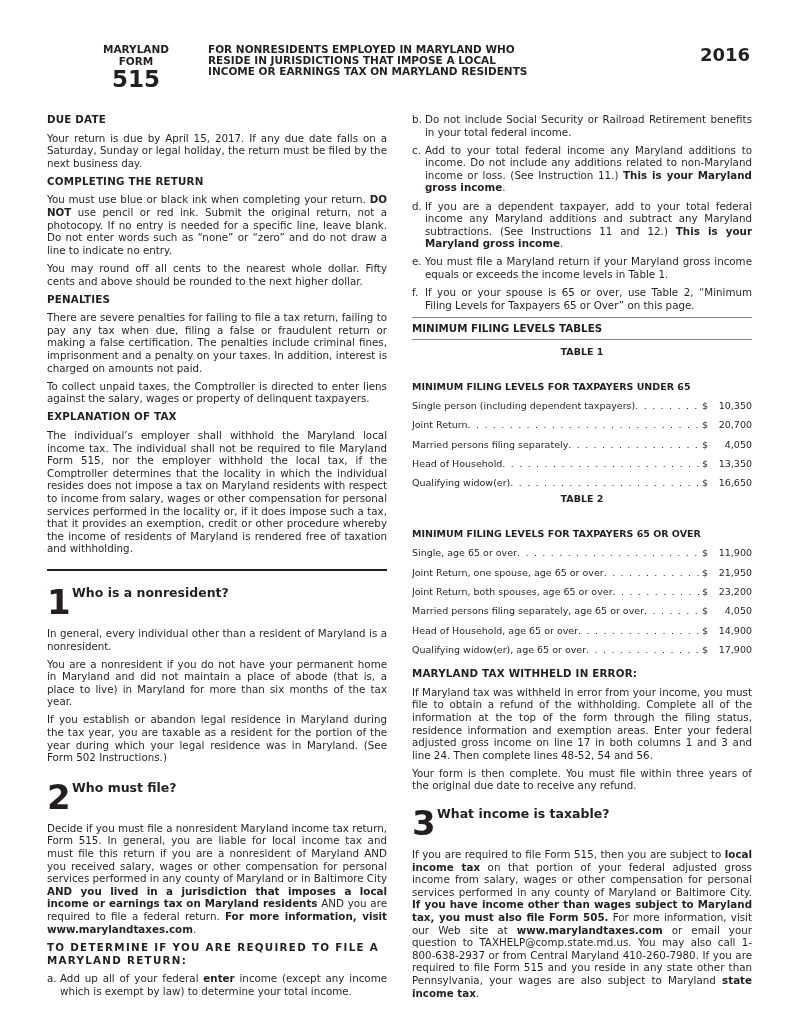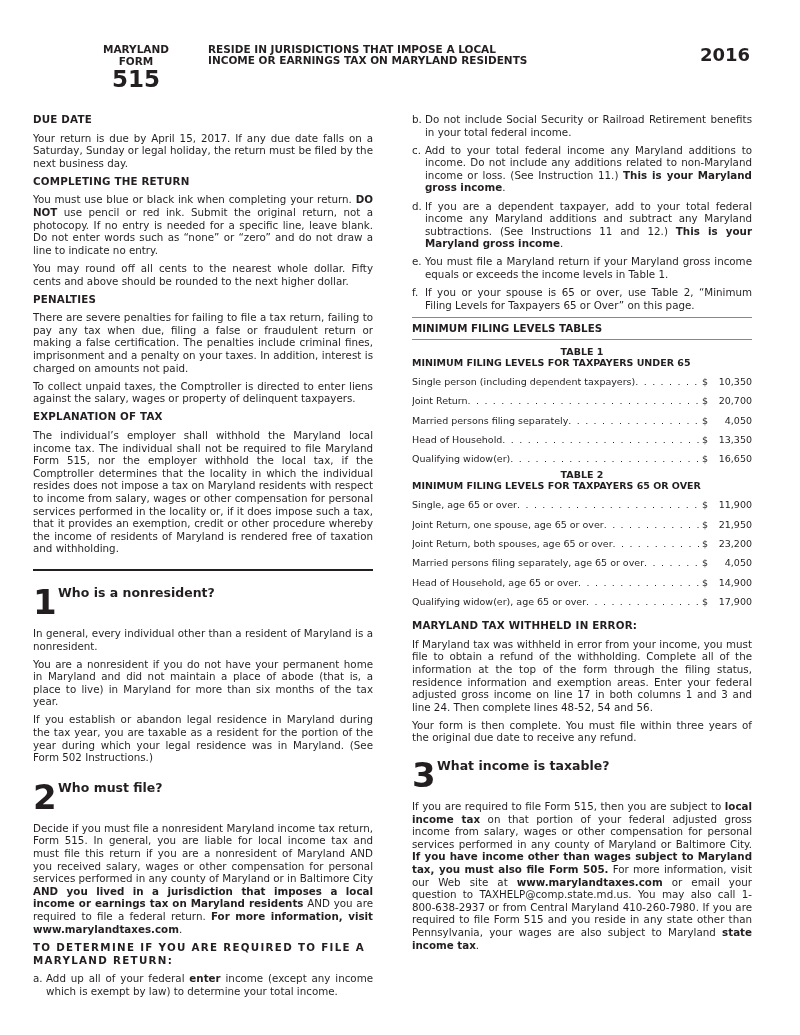--- a/index.html
+++ b/index.html
@@ -6,51 +6,52 @@
   body { width:800px; height:1035px; position:relative; overflow:hidden; color:#231f20;
          font-family:"DejaVu Sans", sans-serif; }
   .hdr-left { position:absolute; left:96px; top:44px; width:80px; text-align:center;
               font-family:"DejaVu Sans", sans-serif; font-weight:bold; line-height:1.1; }
   .hdr-left .l1, .hdr-left .l2 { font-size:10.5px; }
   .hdr-left .num { font-size:23px; line-height:1.05; }
   .hdr-title { position:absolute; left:208px; top:44px; width:380px; font-size:10.5px; font-weight:bold;
                line-height:11.2px; }
   .hdr-year { position:absolute; left:700px; top:44px; font-size:18px; font-weight:bold; }
   .col { position:absolute; top:113px; width:340px; font-size:10.3px; line-height:12.6px; }
-  .col.left { left:33px; }
+  .col.left { left:47px; }
   .col.right { left:412px; }
   p { margin:0 0 5.5px 0; text-align:justify; }
   h4 { margin:0 0 6px 0; font-size:10.3px; font-weight:bold; letter-spacing:0.2px; }
   .big-sec { margin:14px 0 8px 0; position:relative; height:34px; }
   .big-sec .n { font-size:34px; font-weight:bold; line-height:34px; position:absolute; left:0; top:0; }
   .big-sec .t { font-size:12.5px; font-weight:bold; position:absolute; left:25px; top:2px; }
   .rule { border-top:2px solid #231f20; margin:12px 0 6px 0; }
   ol.alpha { list-style:none; padding:0; margin:0; }
   ol.alpha li { position:relative; padding-left:13px; margin-bottom:5.5px; text-align:justify; }
   ol.alpha li .m { position:absolute; left:0; top:0; }
   .tbl-head { padding:4px 0; margin:6px 0 6px 0; font-weight:bold; border-top:1.5px solid #888; border-bottom:1.5px solid #888; }
   .tbl-title { text-align:center; font-weight:bold; font-size:9.5px; line-height:11px; }
-  .tbl-sub { font-weight:bold; font-size:9.5px; line-height:12px; margin-bottom:3px; }
+  .tbl-sub { font-weight:bold; font-size:9.5px; line-height:12px; margin-bottom:3px;margin-top:24px; }
   .row { display:flex; font-size:9.5px; line-height:19.3px; white-space:nowrap; overflow:hidden; }
   .row .lab { flex:0 0 auto; }
   .row .dots { flex:1 1 auto; overflow:hidden; letter-spacing:1.2px; }
   .row .dots::after { content:". . . . . . . . . . . . . . . . . . . . . . . . . . . . . . . . . . . . . . . . . . . . . . . . . . . . . . . . . . . . . . . . . . . . . . . ."; }
   .row .cur { flex:0 0 auto; width:12px; }
   .row .amt { flex:0 0 auto; width:38px; text-align:right; }
   b { font-weight:bold; }
 </style>
 </head>
 <body>
 
 <div class="hdr-left">
   <div class="l1">MARYLAND</div>
   <div class="l2">FORM</div>
   <div class="num">515</div>
 </div>
 <div class="hdr-title">
+  <div>FOR NONRESIDENTS EMPLOYED IN MARYLAND WHO</div>
   <div>RESIDE IN JURISDICTIONS THAT IMPOSE A LOCAL</div>
   <div>INCOME OR EARNINGS TAX ON MARYLAND RESIDENTS</div>
 </div>
 <div class="hdr-year">2016</div>
 
 <div class="col left">
   <h4>DUE DATE</h4>
   <p>Your return is due by April 15, 2017. If any due date falls on a Saturday, Sunday or legal holiday, the return must be filed by the next business day.</p>
 
   <h4>COMPLETING THE RETURN</h4>

